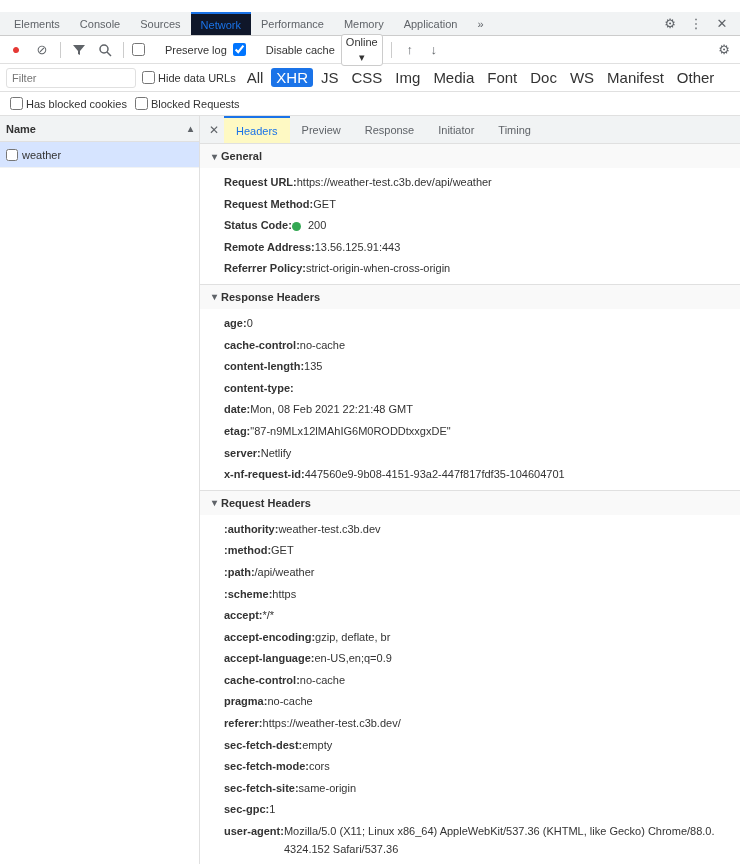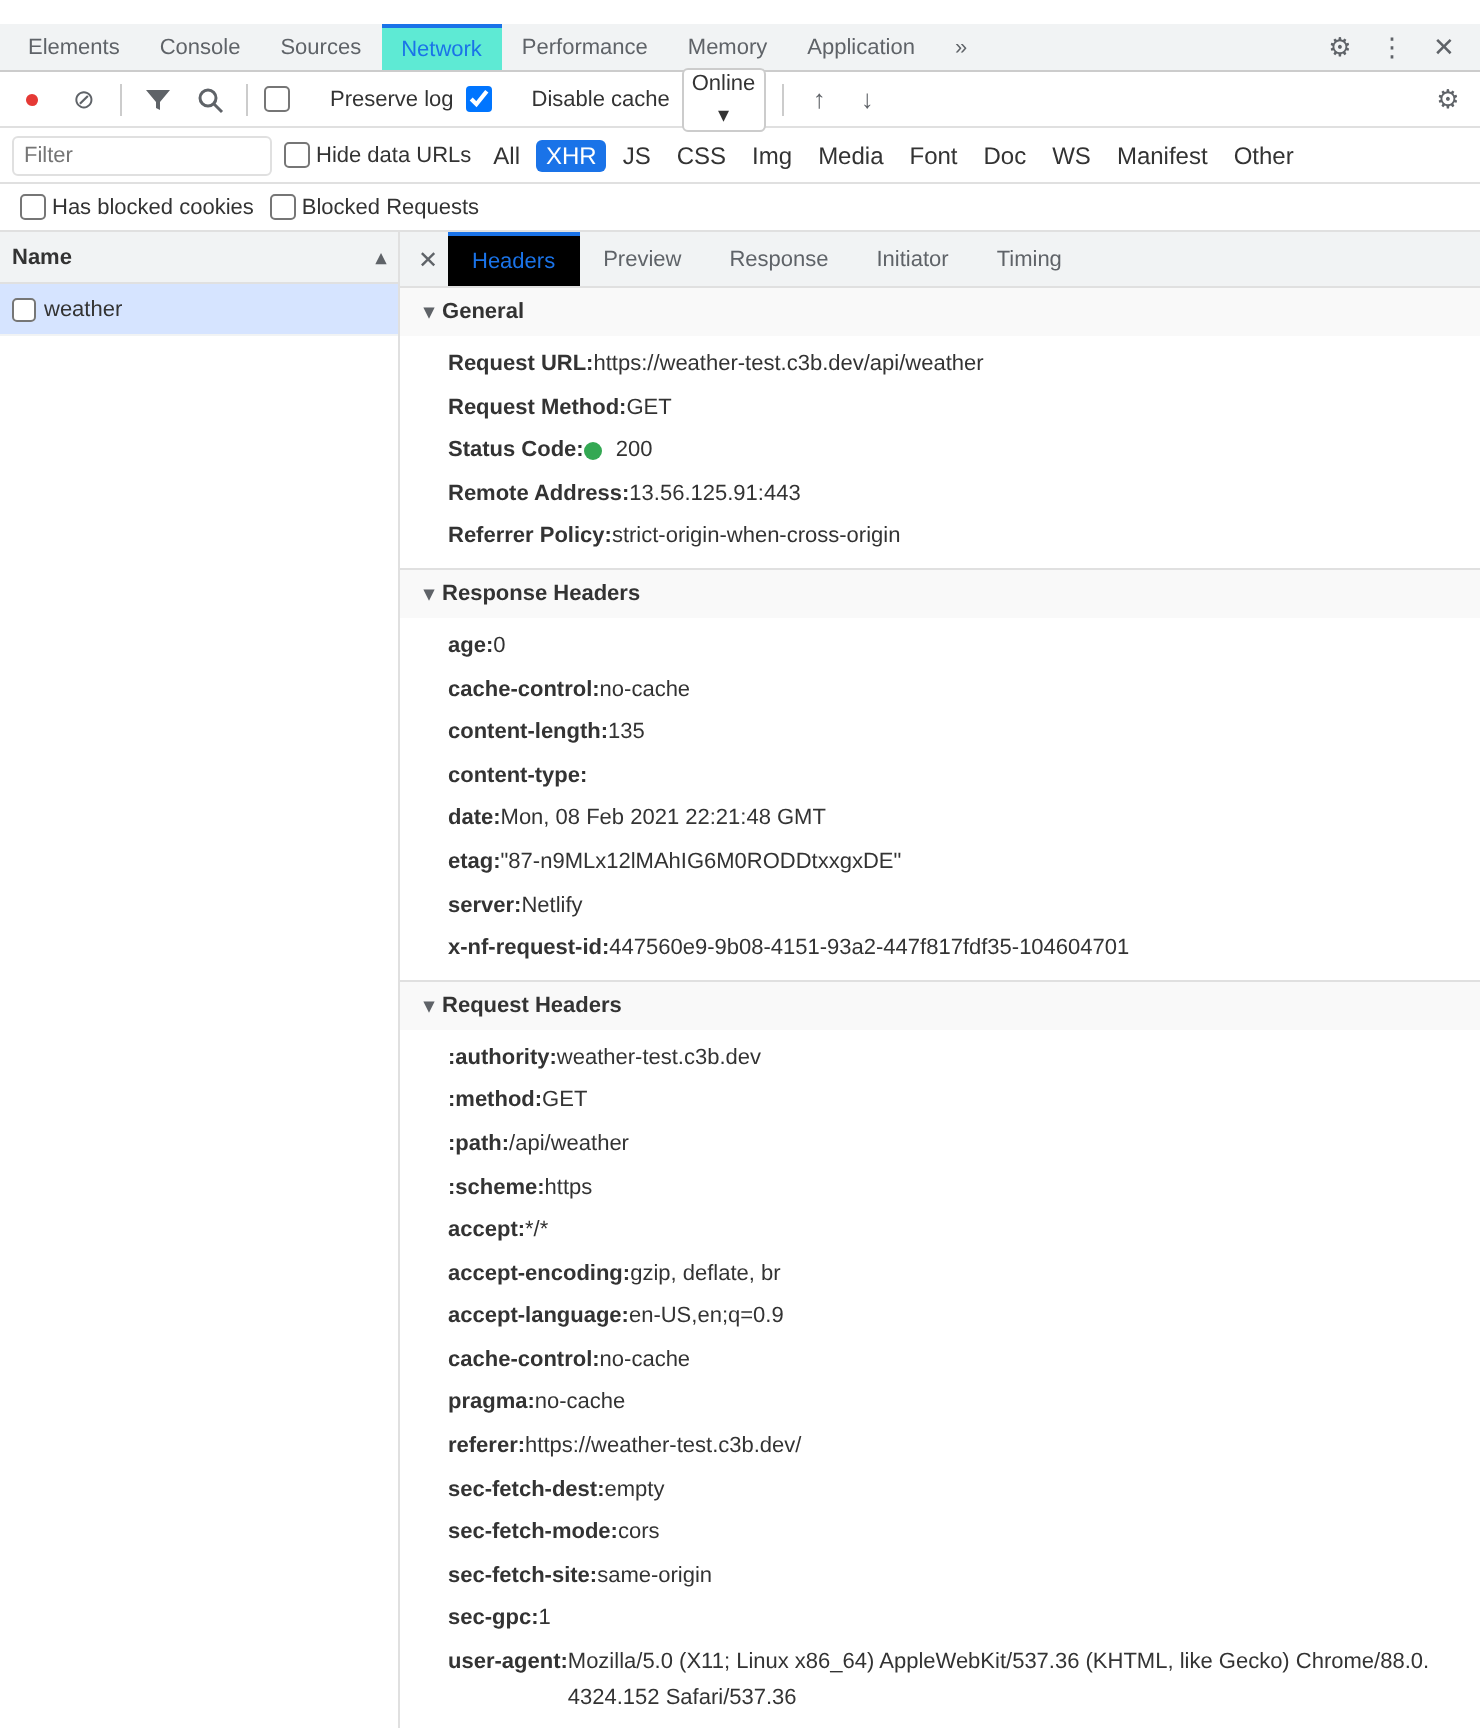--- a/index.html
+++ b/index.html
@@ -33,21 +33,21 @@
       padding: 0 10px;
       height: 100%;
       display: flex;
       align-items: center;
       font-size: 11px;
       color: #5f6368;
       cursor: pointer;
       border-right: none;
     }
     .tab-item.active {
-      background: #5eead4;
+      background: #0f172a;
       color: #1a73e8;
       border-top: 2px solid #1a73e8;
     }
     .tab-bar-right {
       display: flex;
       align-items: center;
       gap: 6px;
       padding-right: 4px;
     }
     .icon-btn {
@@ -154,21 +154,21 @@
       cursor: pointer;
       white-space: nowrap;
     }
     .filter-type-btns {
       display: flex;
       align-items: center;
       gap: 3px;
     }
     .filter-type-btn {
       padding: 1px 5px;
-      font-size: 12px;
+      font-size: 15px;
       cursor: pointer;
       border-radius: 3px;
       color: #333;
       background: transparent;
       border: none;
     }
     .filter-type-btn.xhr {
       background: #1a73e8;
       color: #fff;
       border-radius: 3px;
@@ -258,21 +258,21 @@
     .detail-tab {
       padding: 0 12px;
       height: 100%;
       display: flex;
       align-items: center;
       font-size: 11px;
       color: #5f6368;
       cursor: pointer;
     }
     .detail-tab.active {
-      background: #000000;
+      background: #fef9c3;
       color: #1a73e8;
       border-top: 2px solid #1a73e8;
       text-align: center;
     }
     .close-tab-btn {
       width: 20px;
       height: 20px;
       display: flex;
       align-items: center;
       justify-content: center;

